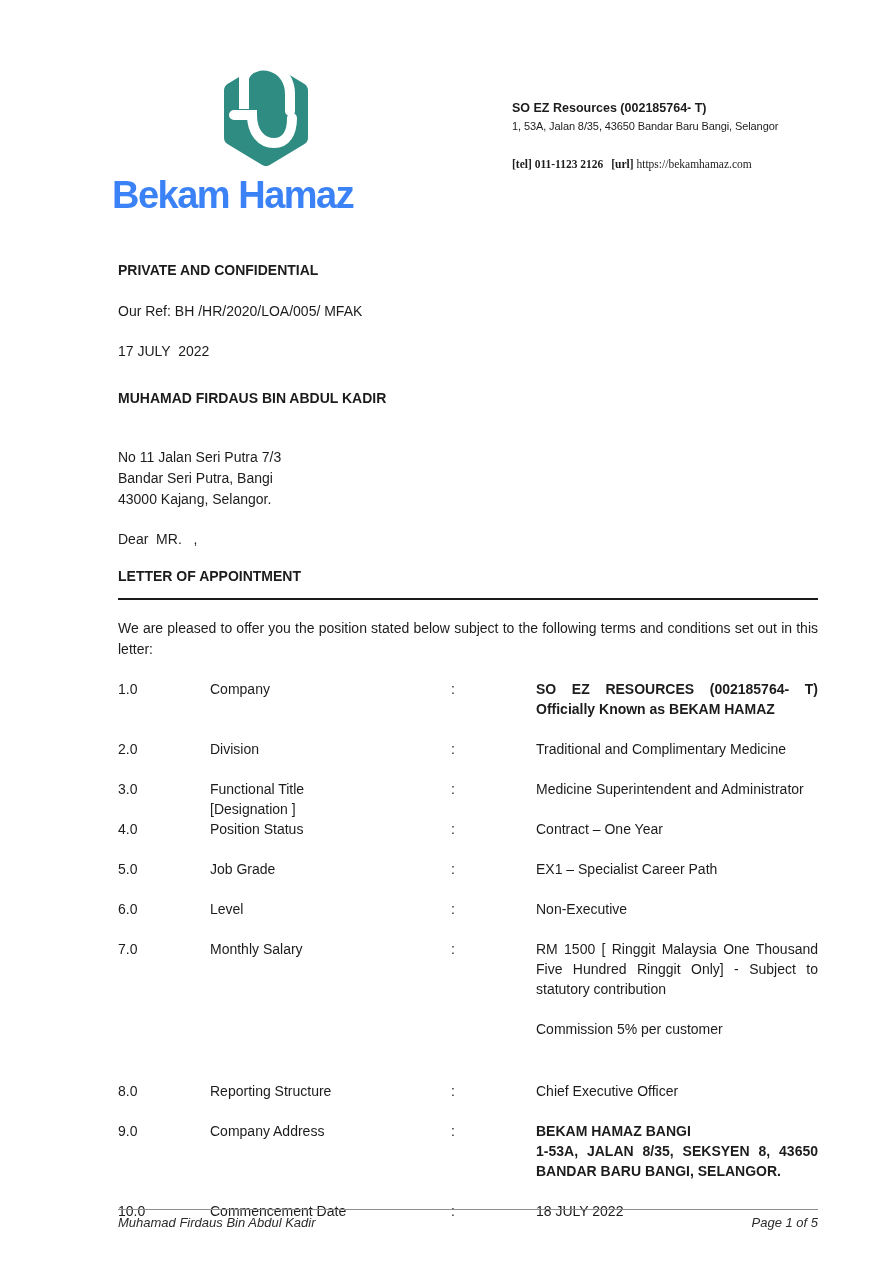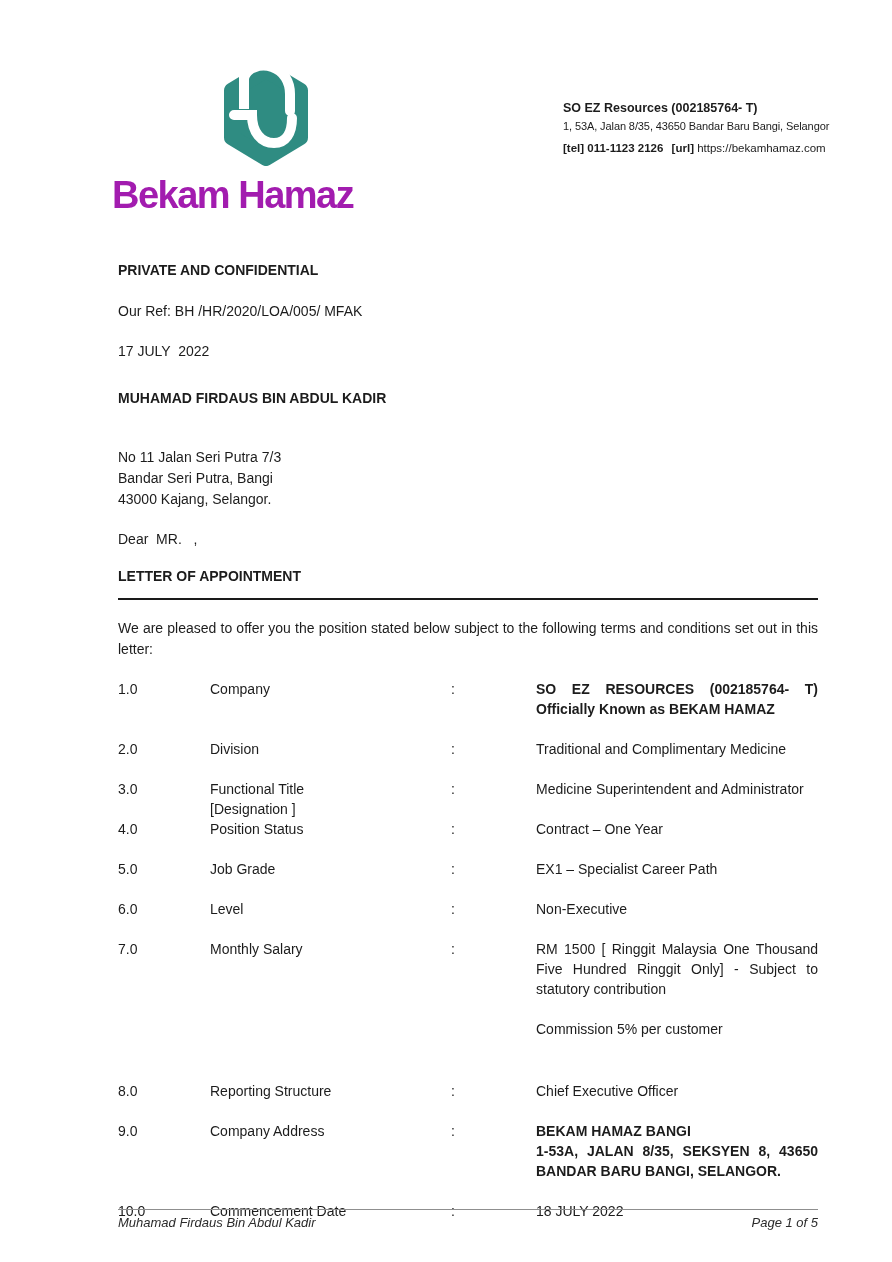--- a/index.html
+++ b/index.html
@@ -8,26 +8,26 @@
     color:#1c1c1c;
     -webkit-font-smoothing:antialiased;
   }
   .page{position:relative;width:892px;height:1262px;background:#ffffff;overflow:hidden;}
 
   
   .logo-hex{position:absolute;left:224px;top:62px;}
   .wordmark{
     position:absolute;left:112px;top:176px;
     font-weight:700;font-size:38px;line-height:38px;
-    letter-spacing:-1.5px;color:#a21caf;white-space:nowrap;
+    letter-spacing:-1.5px;color:#3b82f6;white-space:nowrap;
   }
-  .cohead{position:absolute;left:563px;top:101px;width:320px;}
+  .cohead{position:absolute;left:512px;top:101px;width:320px;}
   .cohead .nm{font-weight:700;font-size:12.5px;line-height:15px;}
   .cohead .ad{font-size:11px;line-height:14px;margin-top:3px;letter-spacing:-0.1px;}
-  .cohead .tl{font-size:11.5px;line-height:14px;margin-top:8px;}
+  .cohead .tl{font-size:11.5px;line-height:14px;margin-top:24px;font-family:Liberation Serif, serif;}
   .cohead .b{font-weight:700;}
   .cohead .url-lb{margin-left:5px;}
 
   
   .content{position:absolute;left:118px;top:0;width:700px;font-size:14px;line-height:20px;}
   .pre{white-space:pre-wrap;}
   .confidential{margin-top:260px;padding-right:26px;font-weight:700;}
   .ref{margin-top:21px;}
   .date{margin-top:20px;}
   .rname{margin-top:27px;font-weight:700;}

